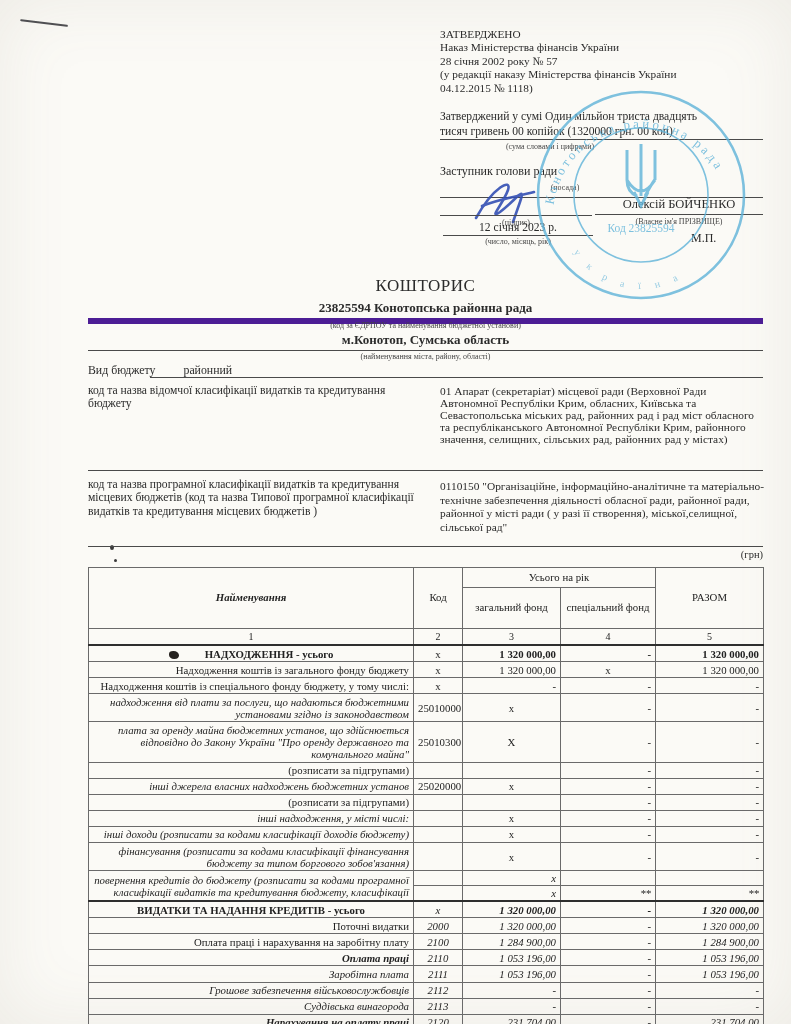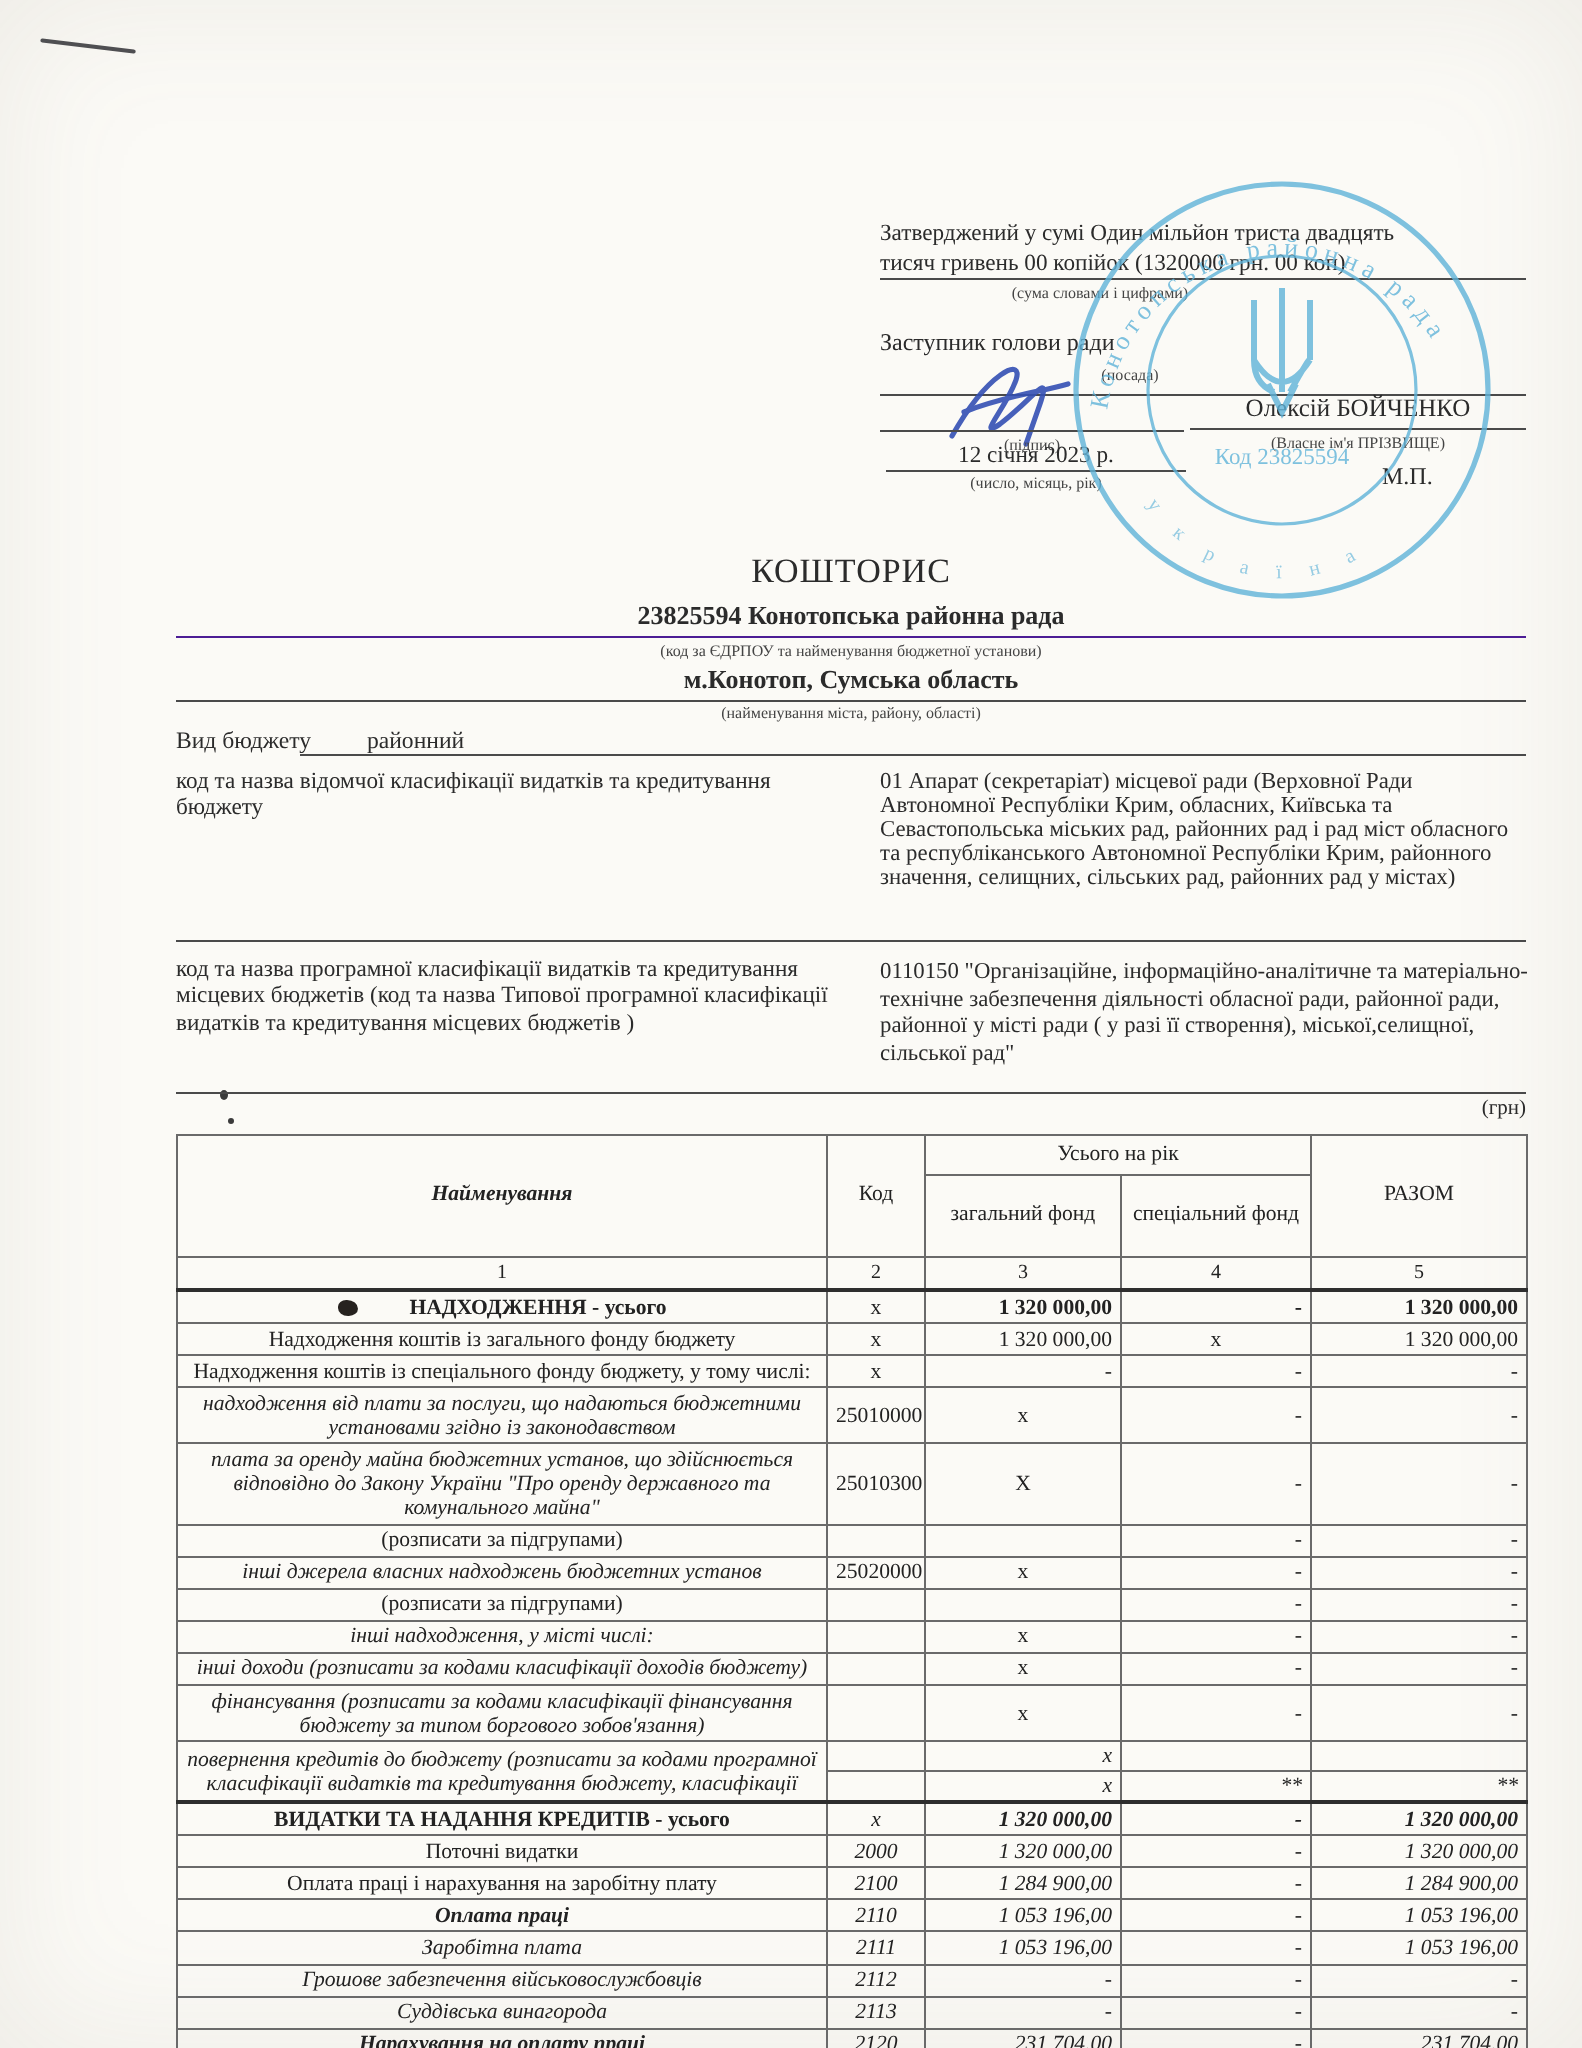--- a/index.html
+++ b/index.html
@@ -24,21 +24,21 @@
   .sum-block{left:440px;top:110px;width:323px;font-size:11.6px;line-height:14.5px;}
   .sig-name{font-size:12.5px;}
 
   
   .stamp{left:531px;top:84px;width:220px;height:222px;opacity:.8;}
   .sig{left:468px;top:176px;width:90px;height:48px;}
 
   
   .doc-title{left:88px;top:276px;width:675px;text-align:center;font-size:17px;font-weight:normal;letter-spacing:.5px;}
   .doc-sub{left:88px;top:281px;width:675px;text-align:center;font-size:14px;font-weight:bold;}
-  .org-line{left:88px;top:300px;width:675px;text-align:center;font-size:13px;font-weight:bold;border-bottom:1px solid #4c1d95;padding-bottom:2px;}
+  .org-line{left:88px;top:300px;width:675px;text-align:center;font-size:13px;font-weight:bold;border-bottom:6px solid #4c1d95;padding-bottom:2px;}
   .org-cap{left:88px;top:321px;width:675px;}
   .loc-line{left:88px;top:332px;width:675px;text-align:center;font-size:13px;font-weight:bold;border-bottom:1px solid #4a4a4a;padding-bottom:2px;}
   .loc-cap{left:88px;top:352px;width:675px;}
 
   .budget-row{left:88px;top:363px;width:675px;font-size:11.8px;}
   .budget-row b{font-weight:normal;margin-left:28px;}
 
   .cls-label{left:88px;width:338px;font-size:11.6px;line-height:13.4px;}
   .cls-value{left:440px;width:324px;font-size:11.4px;line-height:11.9px;}
   .grn{left:88px;top:549px;width:675px;text-align:right;font-size:10.5px;}
@@ -46,21 +46,21 @@
   
   .tbl-wrap{left:88px;top:567px;width:675px;}
   table{border-collapse:collapse;table-layout:fixed;width:675px;font-size:10.8px;color:#222;}
   th,td{border:1px solid #6a6a6a;padding:1px 4px;vertical-align:middle;overflow:hidden;}
   table{border:1.5px solid #3d3d3d;}
   thead th{font-weight:normal;text-align:center;line-height:1.1;}
   thead tr.h1 th{height:17px;}
   thead tr.h2 th{height:38px;}
   thead tr.nums th{height:13px;font-size:10px;}
   th.name-h{font-weight:bold;font-style:italic;}
-  td.name{text-align:center;line-height:1.12;padding:1.5px 4px;}
+  td.name{text-align:right;line-height:1.12;padding:1.5px 4px;}
   td.code{text-align:center;}
   td.num{text-align:right;}
   td.xmark{text-align:center;}
   tr.sec{border-top:2px solid #2e2e2e;}
   tr.sec .name{font-weight:bold;text-align:center;}
   tr.sec .num{font-weight:bold;}
   tr.it .name{font-style:italic;}
   tr.itr .name,tr.itr .code,tr.itr .num{font-style:italic;}
   tr.bn .name{font-weight:normal;}
   tr.bin .name{font-weight:bold;font-style:italic;}
@@ -74,20 +74,27 @@
 </style>
 </head>
 <body>
 
 <div class="page">
 
   <div class="pen-mark"></div>
   <div class="speck" style="left:110px;top:545px;width:4px;height:5px;"></div>
   <div class="speck" style="left:114px;top:559px;width:3px;height:3px;"></div>
 
+  <div class="abs approval">
+    <div>ЗАТВЕРДЖЕНО</div>
+    <div>Наказ Міністерства фінансів України</div>
+    <div>28 січня 2002 року № 57</div>
+    <div>(у редакції наказу Міністерства фінансів України</div>
+    <div>04.12.2015 № 1118)</div>
+  </div>
 
   <div class="abs sum-block">
     <div>Затверджений у сумі Один мільйон триста двадцять</div>
     <div class="uline">тисяч гривень 00 копійок (1320000 грн. 00 коп)</div>
     <div class="small" style="width:220px;">(сума словами і цифрами)</div>
   </div>
 
   <div class="abs uline" style="left:440px;top:164px;width:323px;font-size:12px;padding-bottom:18px;">Заступник голови ради</div>
   <div class="abs small" style="left:440px;top:183px;width:250px;">(посада)</div>
 

